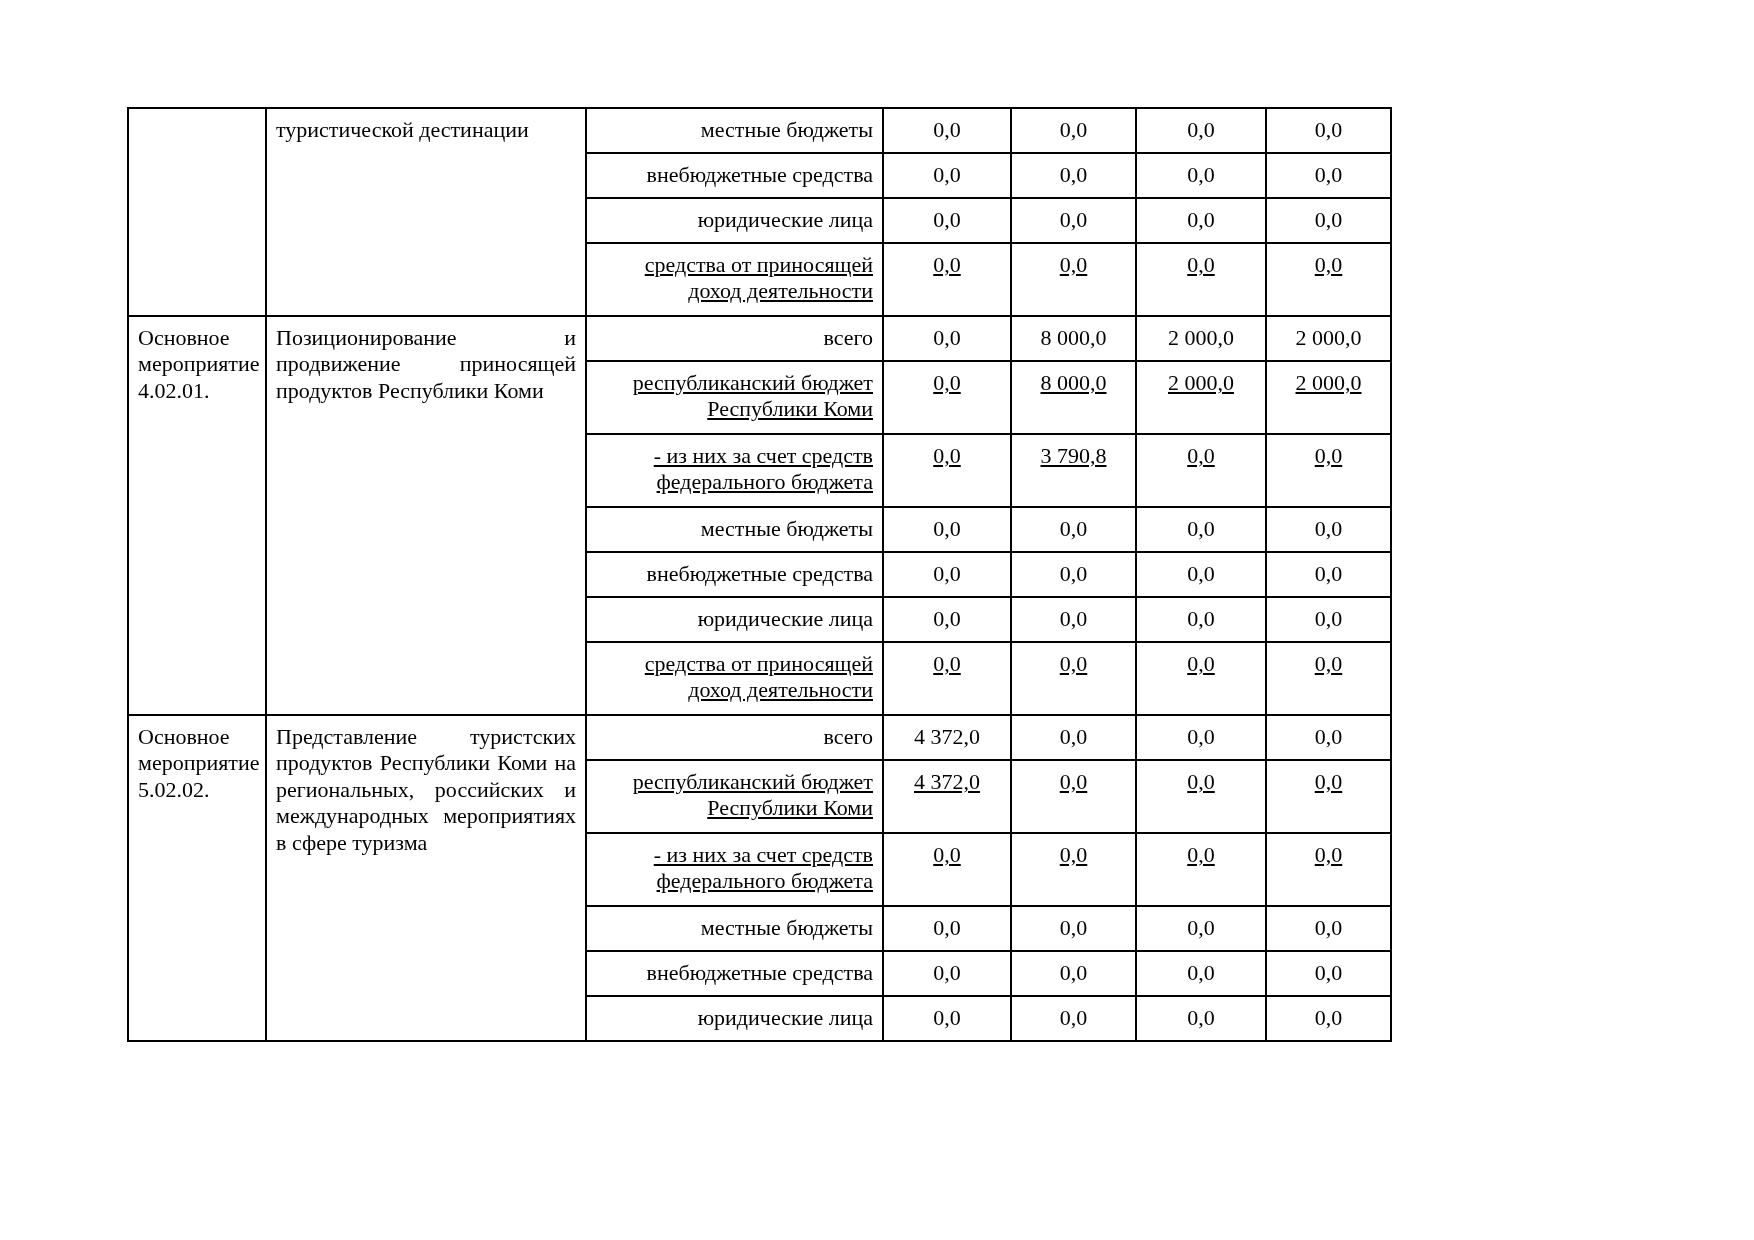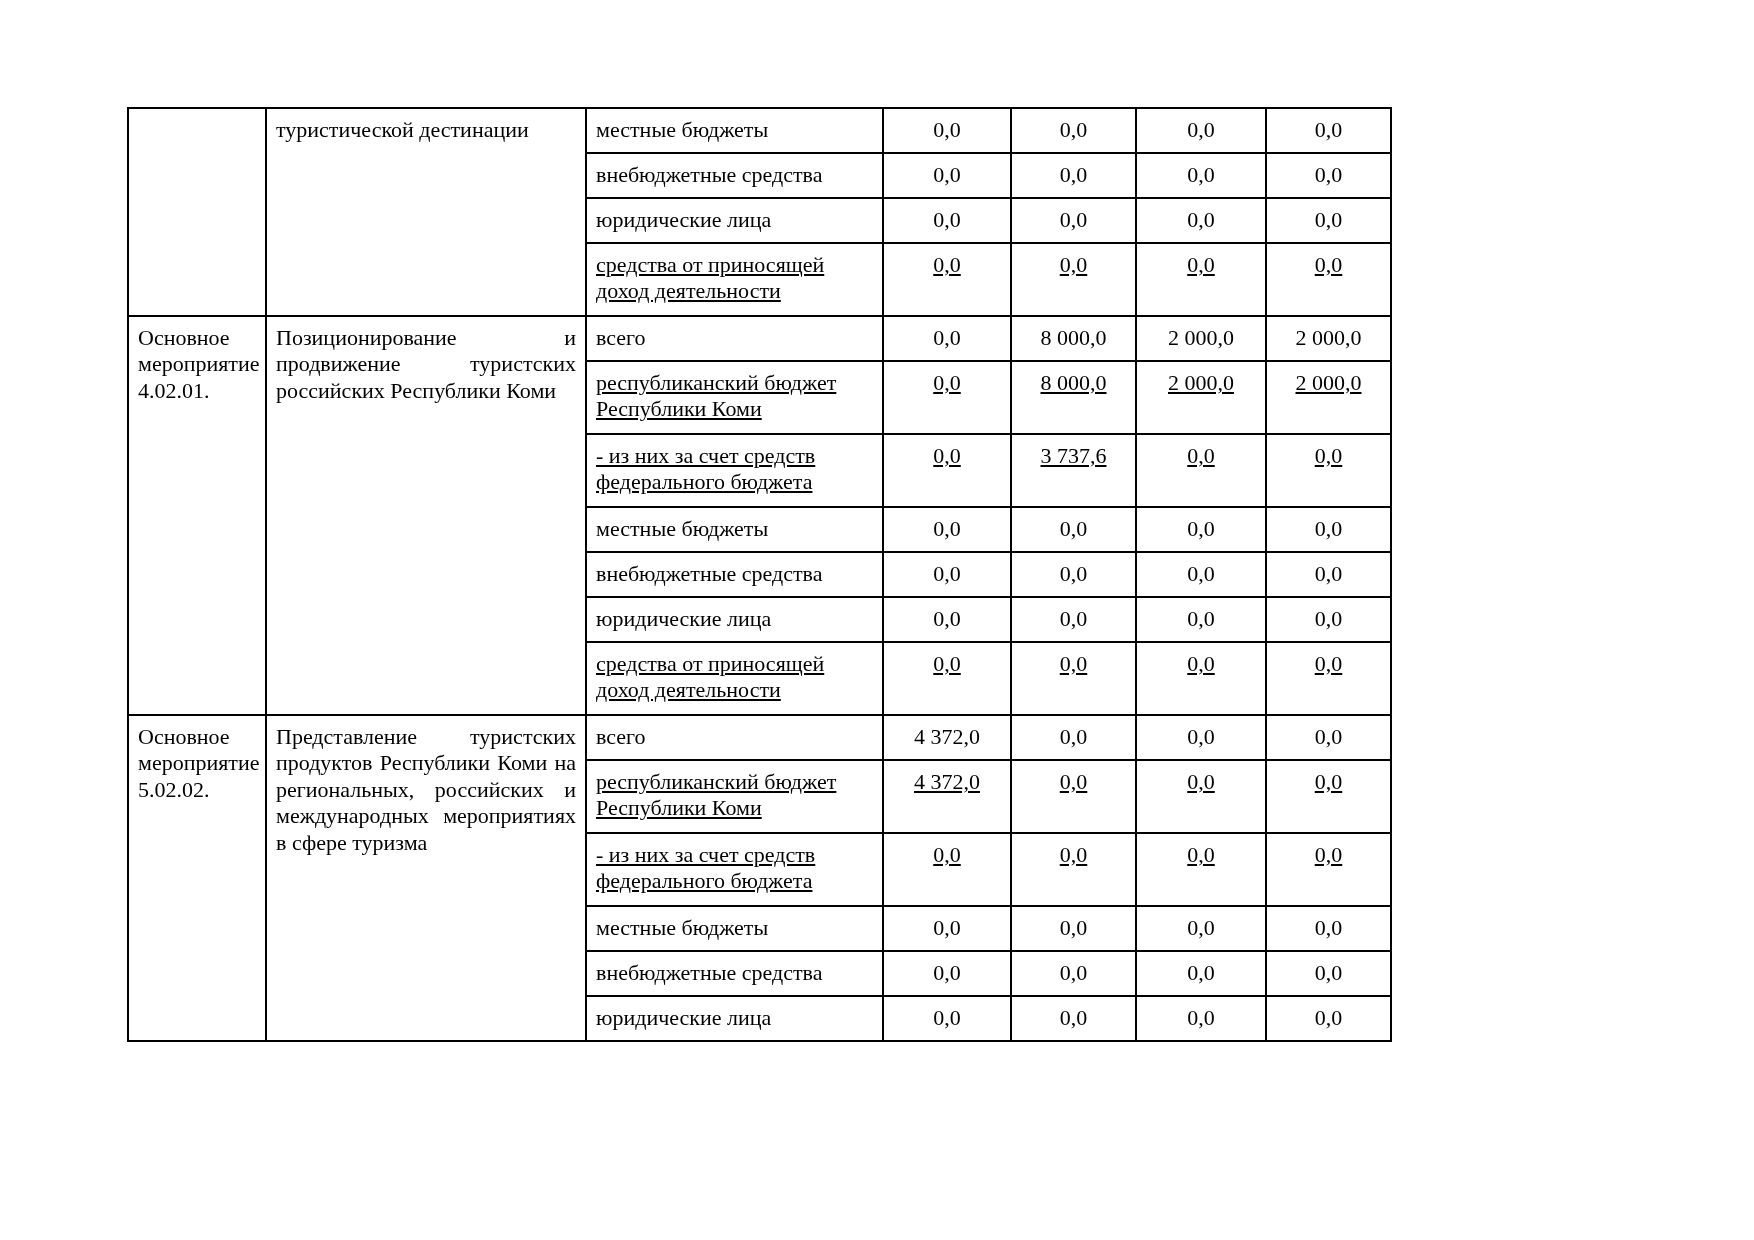--- a/index.html
+++ b/index.html
@@ -30,21 +30,21 @@
   table.budget-table td {
     border: 2px solid #000000;
     vertical-align: top;
     padding: 8px 9px;
     overflow: hidden;
   }
   tr.row-s { height: 45px; }
   tr.row-d { height: 73px; text-decoration: underline; }
   td.col-label  { text-align: left; border-radius: 6px; }
   td.col-desc   { text-align: justify; }
-  td.col-source { text-align: left; }
+  td.col-source { text-align: right; }
   td.col-num    { text-align: center; }
 </style>
 </head>
 <body>
 
 <div class="page">
   <table class="budget-table">
     <colgroup>
       <col style="width:138px">
       <col style="width:320px">
@@ -82,38 +82,38 @@
       <tr class="row-d">
         <td class="col-source">средства от приносящей доход деятельности</td>
         <td class="col-num">0,0</td>
         <td class="col-num">0,0</td>
         <td class="col-num">0,0</td>
         <td class="col-num">0,0</td>
       </tr>
 
       <tr class="row-s">
         <td class="col-label" rowspan="7">Основное мероприятие 4.02.01.</td>
-        <td class="col-desc" rowspan="7">Позиционирование и продвижение туристских российских Республики Коми</td>
+        <td class="col-desc" rowspan="7">Позиционирование и продвижение приносящей продуктов Республики Коми</td>
         <td class="col-source">всего</td>
         <td class="col-num">0,0</td>
         <td class="col-num">8 000,0</td>
         <td class="col-num">2 000,0</td>
         <td class="col-num">2 000,0</td>
       </tr>
       <tr class="row-d">
         <td class="col-source">республиканский бюджет Республики Коми</td>
         <td class="col-num">0,0</td>
         <td class="col-num">8 000,0</td>
         <td class="col-num">2 000,0</td>
         <td class="col-num">2 000,0</td>
       </tr>
       <tr class="row-d">
         <td class="col-source">- из них за счет средств федерального бюджета</td>
         <td class="col-num">0,0</td>
-        <td class="col-num">3 737,6</td>
+        <td class="col-num">3 790,8</td>
         <td class="col-num">0,0</td>
         <td class="col-num">0,0</td>
       </tr>
       <tr class="row-s">
         <td class="col-source">местные бюджеты</td>
         <td class="col-num">0,0</td>
         <td class="col-num">0,0</td>
         <td class="col-num">0,0</td>
         <td class="col-num">0,0</td>
       </tr>

